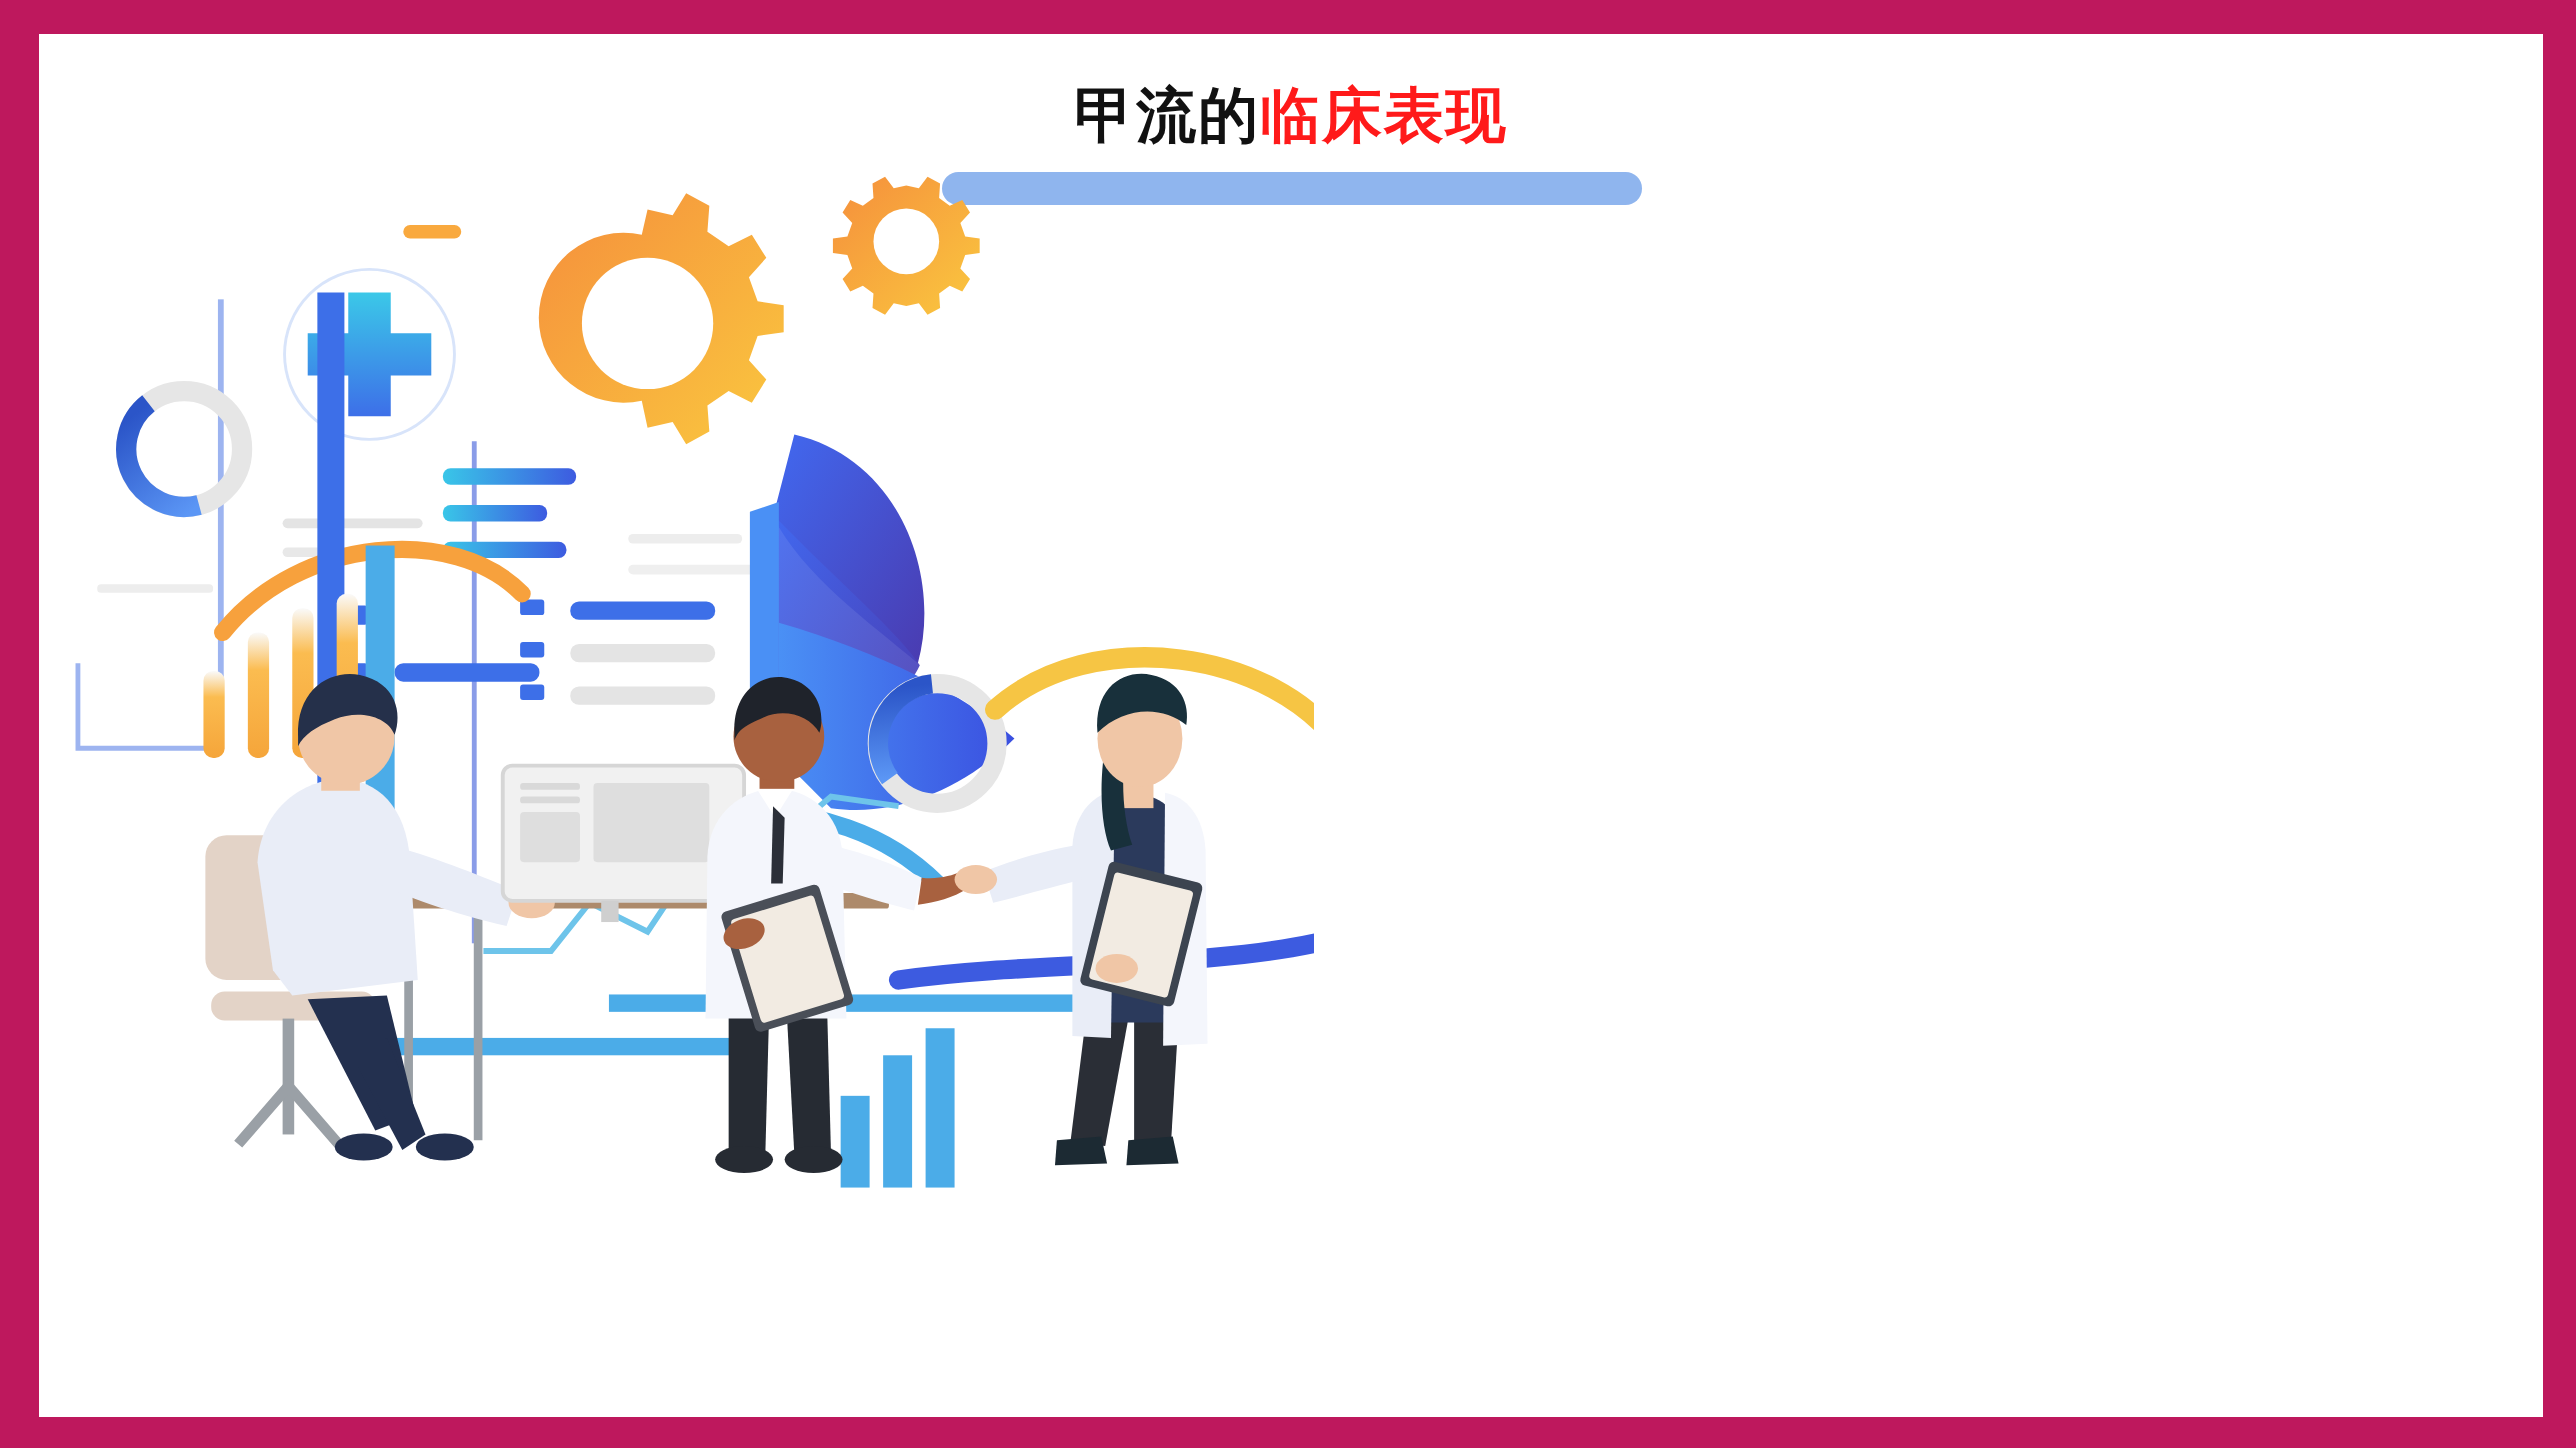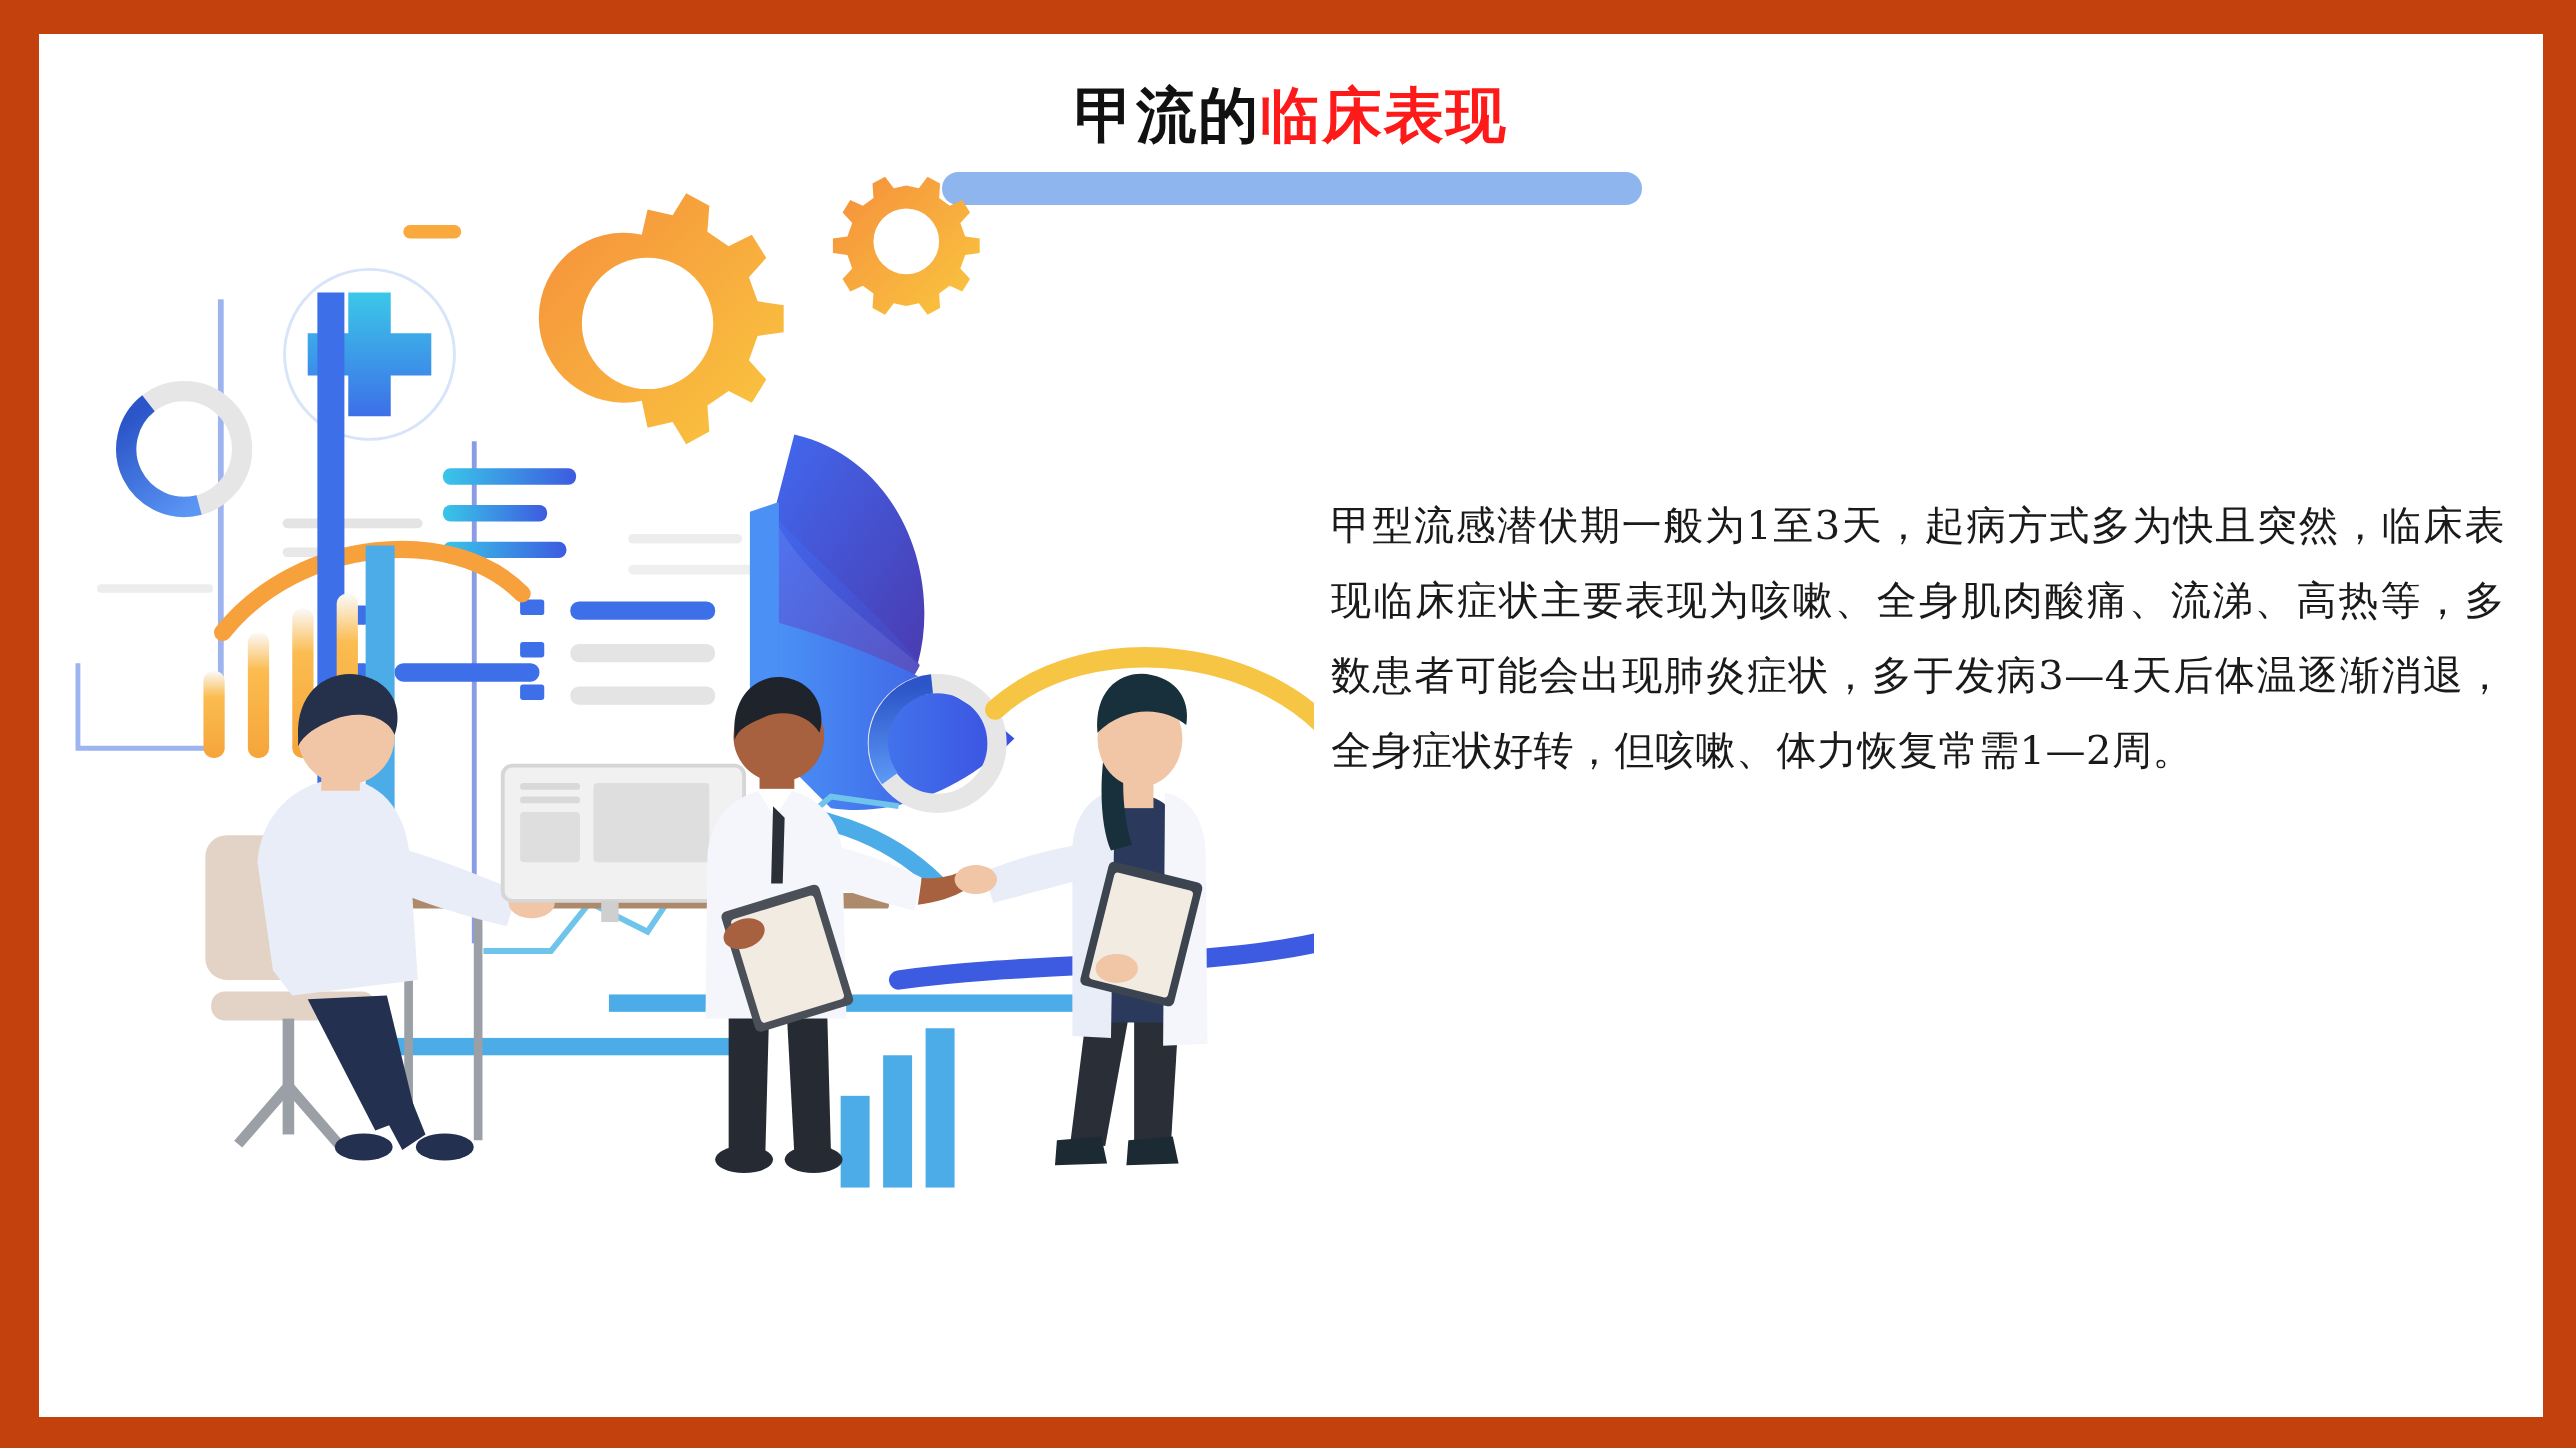--- a/index.html
+++ b/index.html
@@ -12,21 +12,21 @@
     height: 1449px;
     font-family: "Liberation Sans", sans-serif;
     overflow: hidden;
   }
 
   
   #slide {
     position: relative;
     width: 2576px;
     height: 1449px;
-    background: #c2410c;
+    background: #be185d;
     box-sizing: border-box;
     overflow: hidden;
   }
   #slide-inner {
     position: absolute;
     left: 39px;
     top: 34px;
     width: 2504px;
     height: 1383px;
     background: #ffffff;
@@ -95,21 +95,20 @@
 <body>
 
 <div id="slide">
   <div id="slide-inner">
 
     <div id="title-block">
       <div id="title-underbar"></div>
       <div id="title-text"><span class="seg-black">甲流的</span><span class="seg-red">临床表现</span></div>
     </div>
 
-    <div id="body-text">甲型流感潜伏期一般为1至3天，起病方式多为快且突然，临床表现临床症状主要表现为咳嗽、全身肌肉酸痛、流涕、高热等，多数患者可能会出现肺炎症状，多于发病3—4天后体温逐渐消退，全身症状好转，但咳嗽、体力恢复常需1—2周。</div>
 
     <div id="illustration">
       <svg viewBox="0 0 1290 1100" xmlns="http://www.w3.org/2000/svg">
         <defs>
           <linearGradient id="gGear" x1="0" y1="0" x2="1" y2="1">
             <stop offset="0%" stop-color="#F58E3C"></stop>
             <stop offset="100%" stop-color="#FAC83F"></stop>
           </linearGradient>
           <linearGradient id="gCross" x1="0" y1="0" x2="0" y2="1">
             <stop offset="0%" stop-color="#3BC8E8"></stop>

